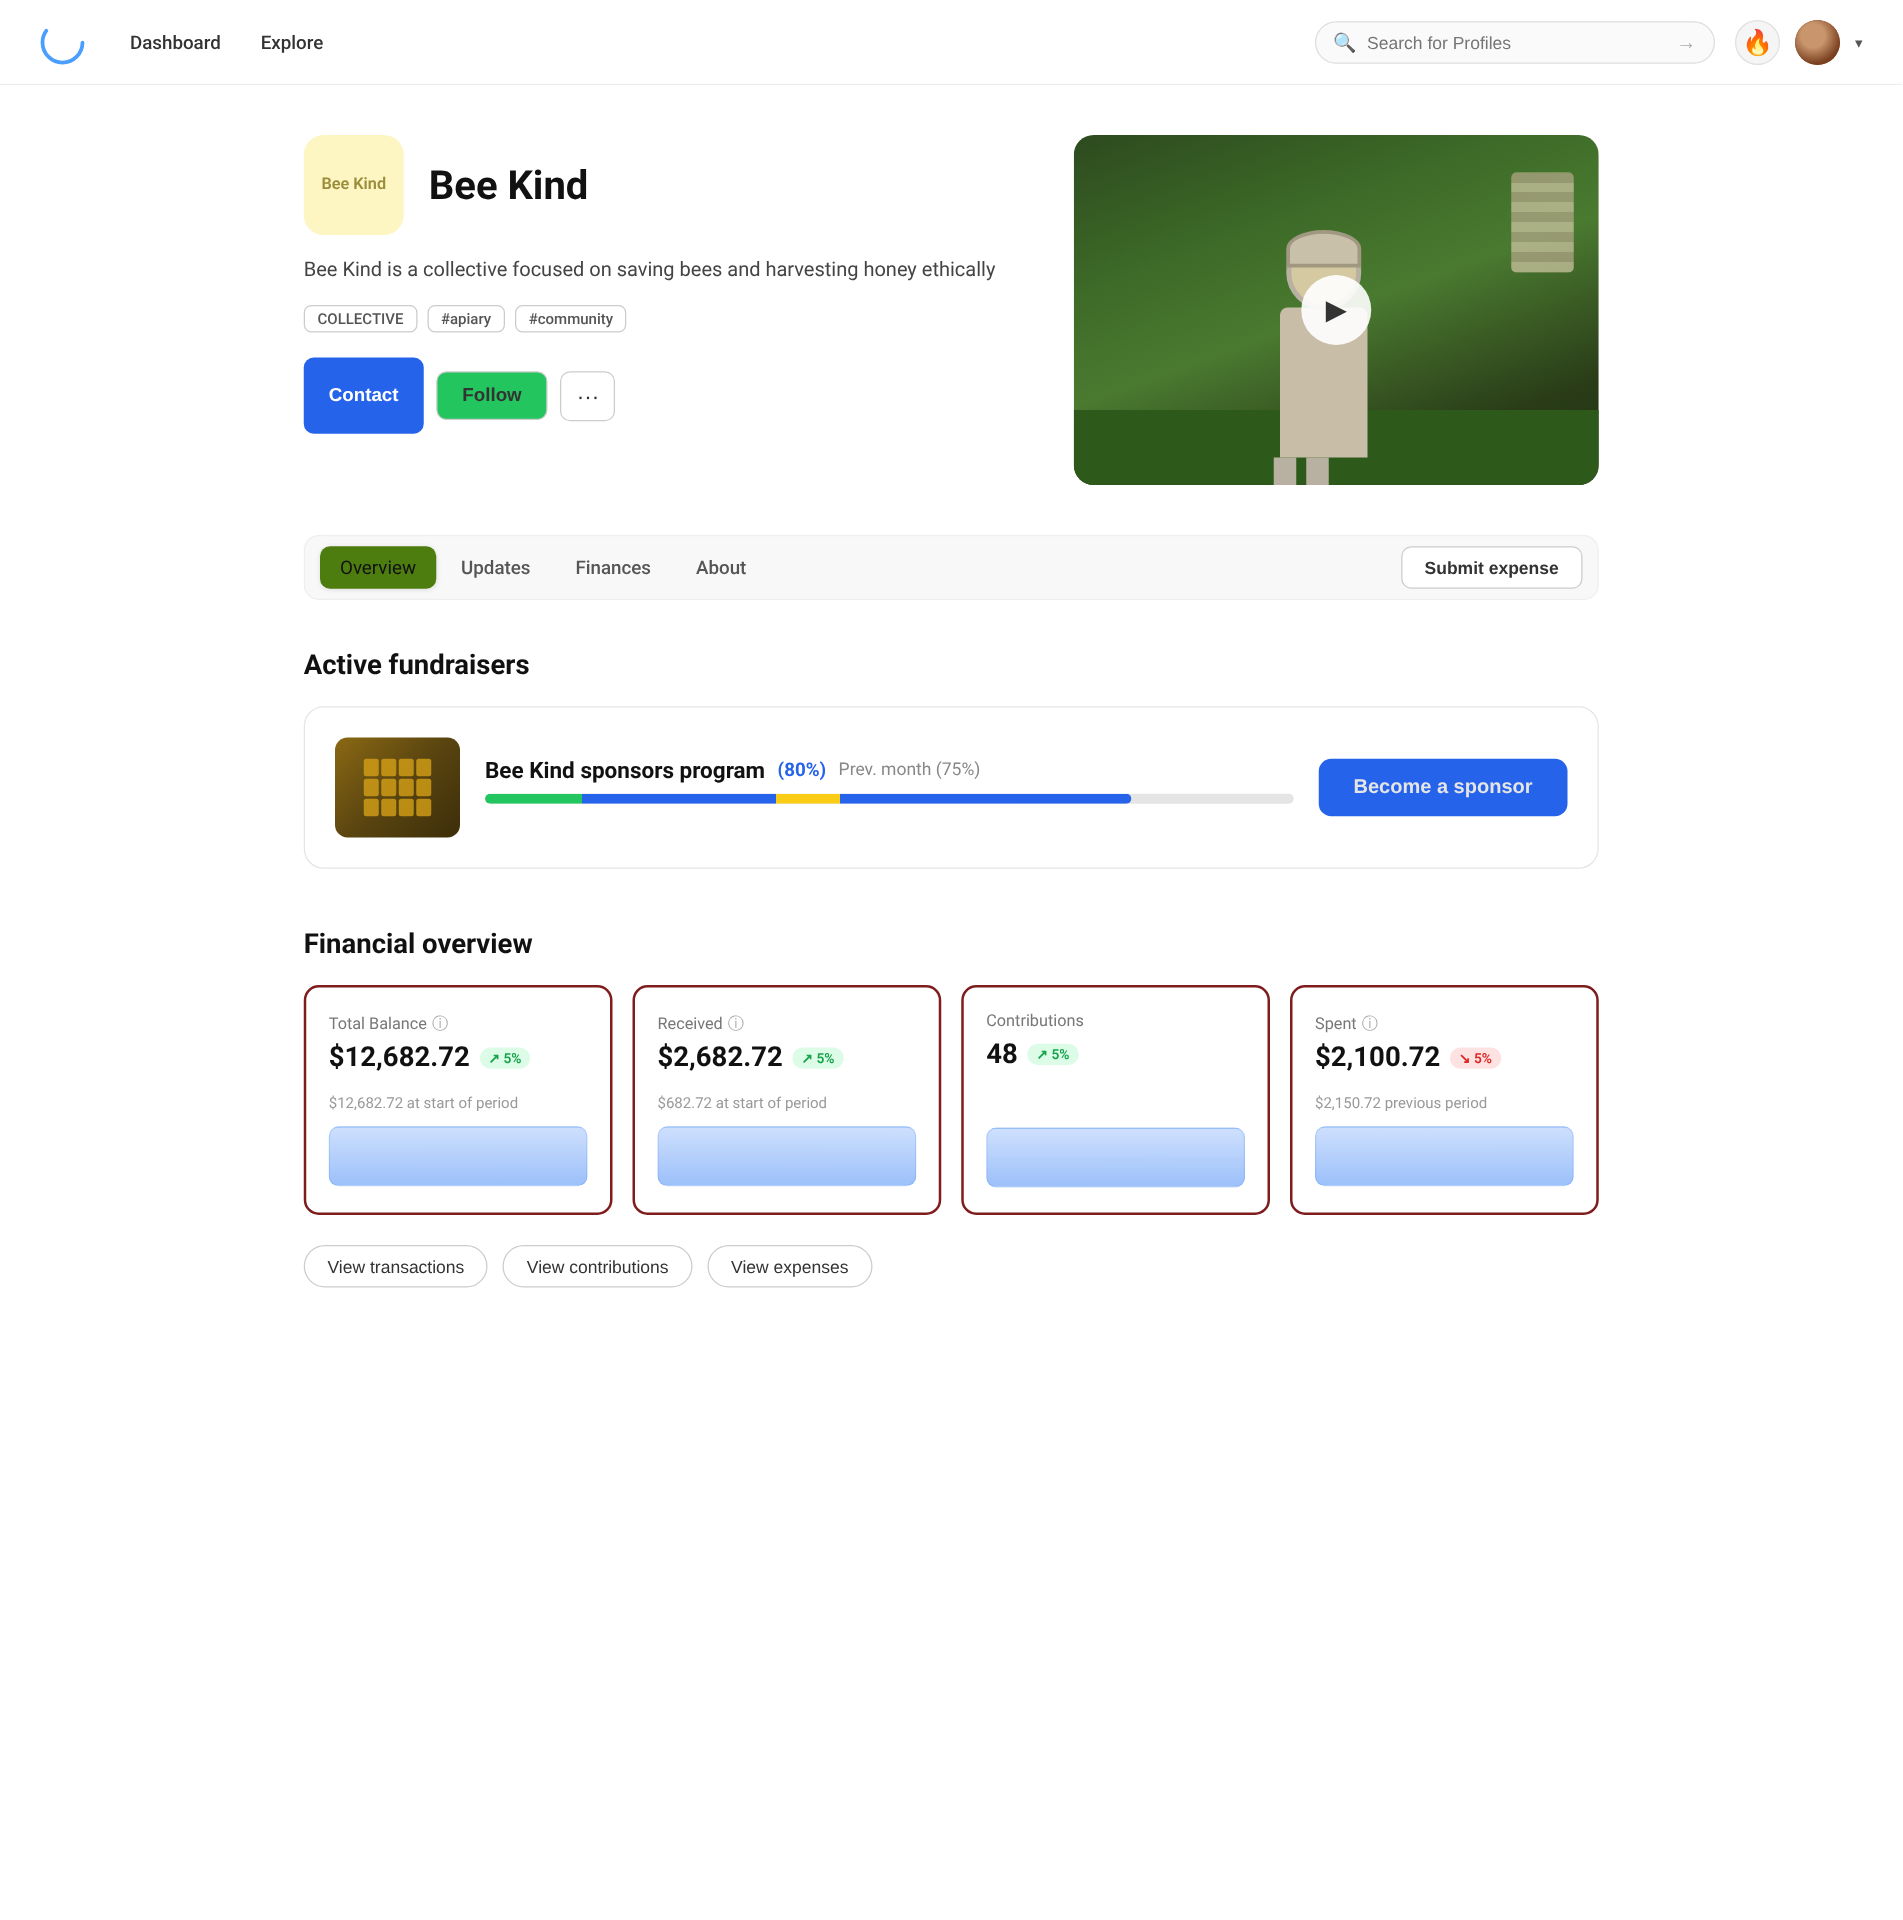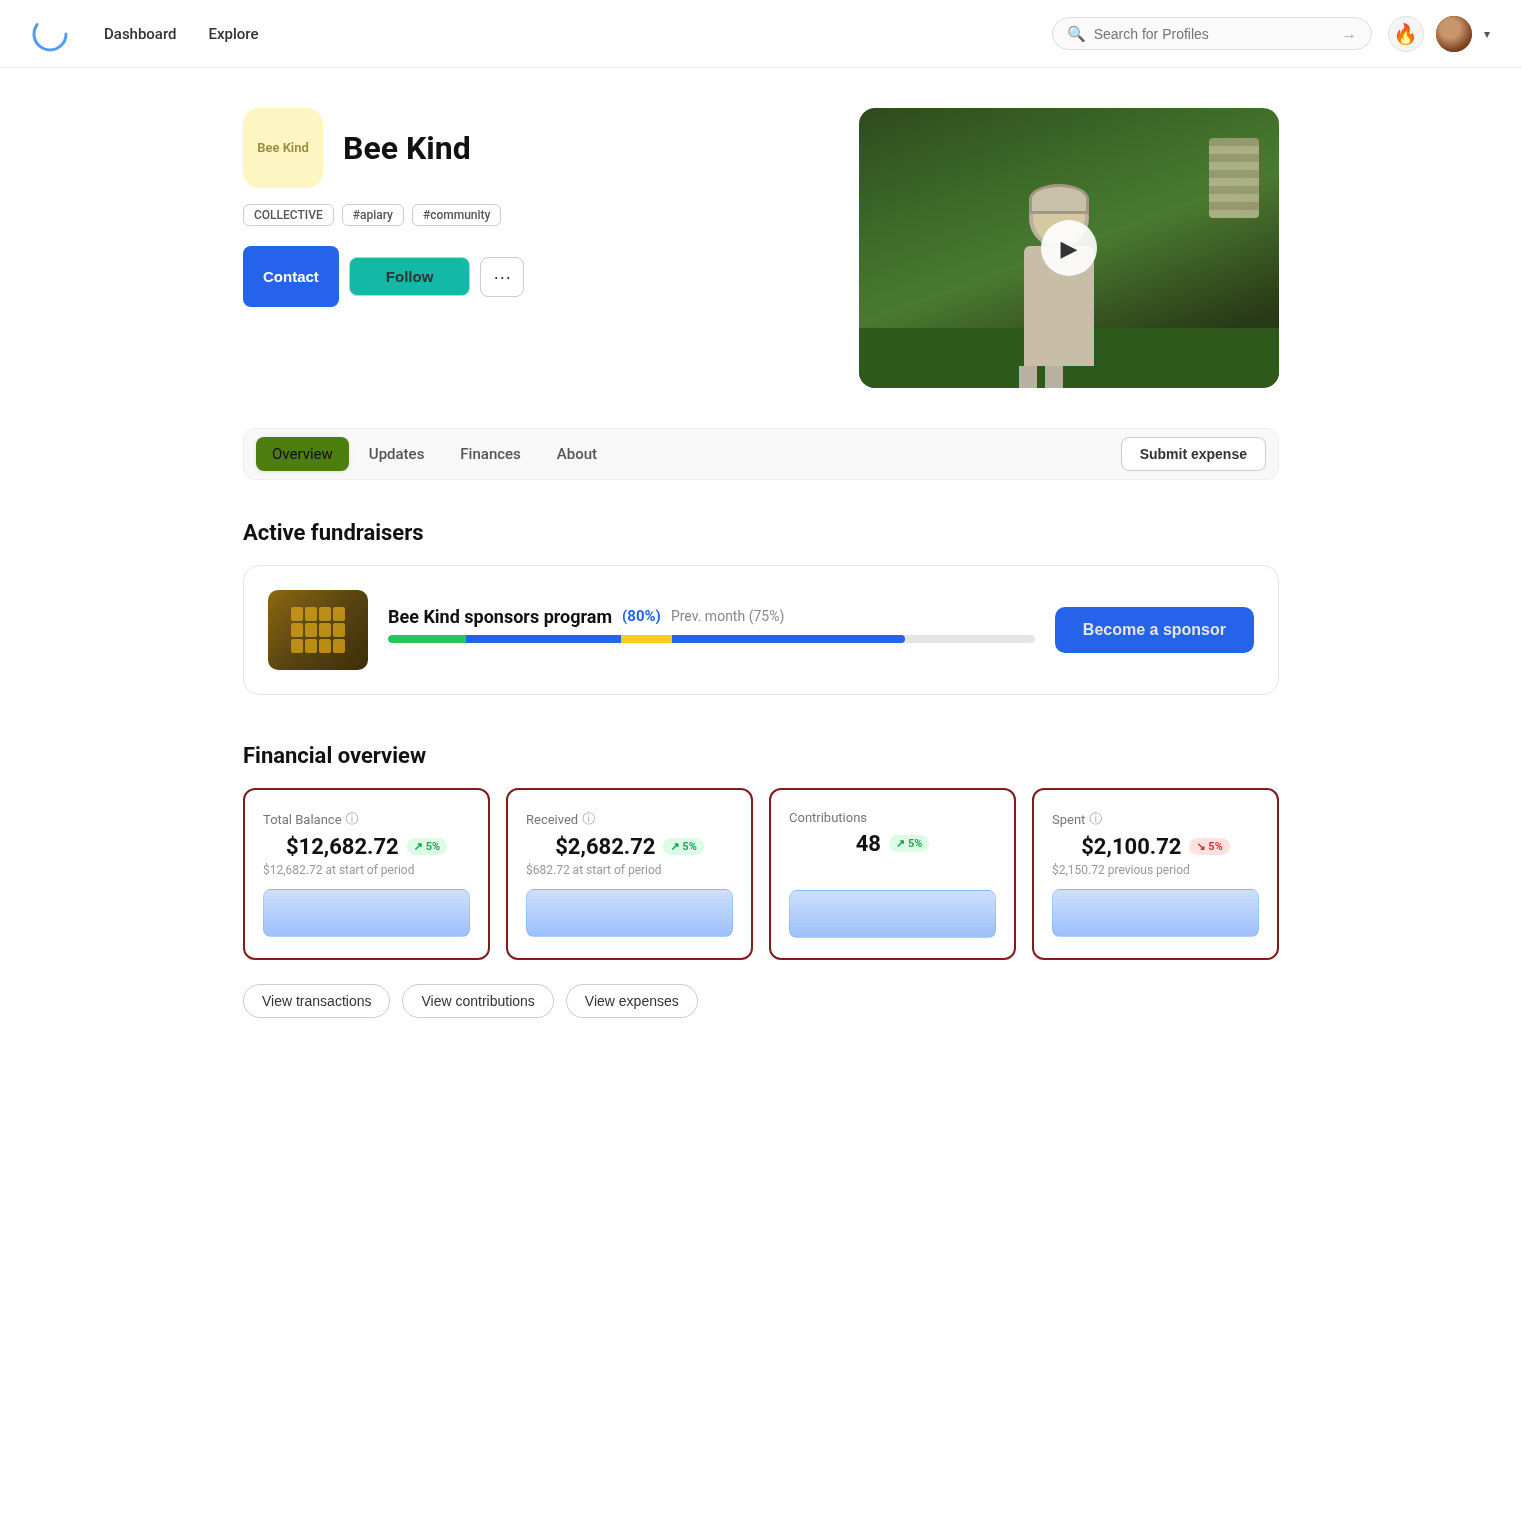--- a/index.html
+++ b/index.html
@@ -64,22 +64,22 @@
     .profile-tag {
       border: 1px solid #ccc; border-radius: 6px; padding: 3px 10px;
       font-size: 12px; color: #555; font-weight: 500;
     }
     .profile-actions { display: flex; gap: 10px; align-items: center; }
     .btn-contact {
       background: #2563eb; color: #fff; border: none; border-radius: 8px;
       padding: 22px 20px; font-size: 15px; font-weight: 600; cursor: pointer;
     }
     .btn-follow {
-      background: #14b8a6; color: #333; border: 1px solid #ccc; border-radius: 8px;
-      padding: 10px 36px; font-size: 15px; font-weight: 600; cursor: pointer;
+      background: #22c55e; color: #333; border: 1px solid #ccc; border-radius: 8px;
+      padding: 10px 20px; font-size: 15px; font-weight: 600; cursor: pointer;
     }
     .btn-more {
       background: #fff; color: #333; border: 1px solid #ccc; border-radius: 8px;
       padding: 10px 12px; font-size: 18px; cursor: pointer; line-height: 1;
     }
 
     
     .profile-video {
       width: 420px; flex-shrink: 0; border-radius: 16px; overflow: hidden;
       height: 280px; position: relative;
@@ -157,21 +157,21 @@
 
     
     .financial-grid {
       display: grid; grid-template-columns: repeat(4, 1fr); gap: 16px; margin-bottom: 24px;
     }
     .fin-card {
       border: 2px solid #7f1d1d; border-radius: 12px; padding: 20px 18px; background: #fff;
     }
     .fin-card-label { font-size: 13px; color: #777; margin-bottom: 6px; display: flex; align-items: center; gap: 4px; }
     .fin-card-label .info-icon { font-size: 13px; color: #aaa; }
-    .fin-amount { font-size: 22px; font-weight: 700; color: #111; margin-bottom: 4px; display: flex; align-items: center; gap: 8px; justify-content: center; }
+    .fin-amount { font-size: 22px; font-weight: 700; color: #111; margin-bottom: 16px; display: flex; align-items: center; gap: 8px; }
     .fin-badge {
       font-size: 11px; font-weight: 600; padding: 2px 7px; border-radius: 20px;
       display: inline-flex; align-items: center; gap: 2px;
     }
     .fin-badge.up { background: #dcfce7; color: #16a34a; }
     .fin-badge.down { background: #fee2e2; color: #dc2626; }
     .fin-sub { font-size: 12px; color: #999; margin-bottom: 12px; }
     .fin-chart {
       height: 48px; border-radius: 8px;
       background: linear-gradient(180deg, rgba(59,130,246,0.25) 0%, rgba(59,130,246,0.5) 100%);
@@ -233,20 +233,21 @@
 </nav>
 
 <main class="main">
 
   <section class="profile-section">
     <div class="profile-left">
       <div class="profile-header">
         <div class="profile-logo">Bee Kind</div>
         <h1 class="profile-name">Bee Kind</h1>
       </div>
+      <p class="profile-desc">Bee Kind is a collective focused on saving bees and harvesting honey ethically</p>
       <div class="profile-tags">
         <span class="profile-tag">COLLECTIVE</span>
         <span class="profile-tag">#apiary</span>
         <span class="profile-tag">#community</span>
       </div>
       <div class="profile-actions">
         <button class="btn-contact">Contact</button>
         <button class="btn-follow">Follow</button>
         <button class="btn-more">···</button>
       </div>

